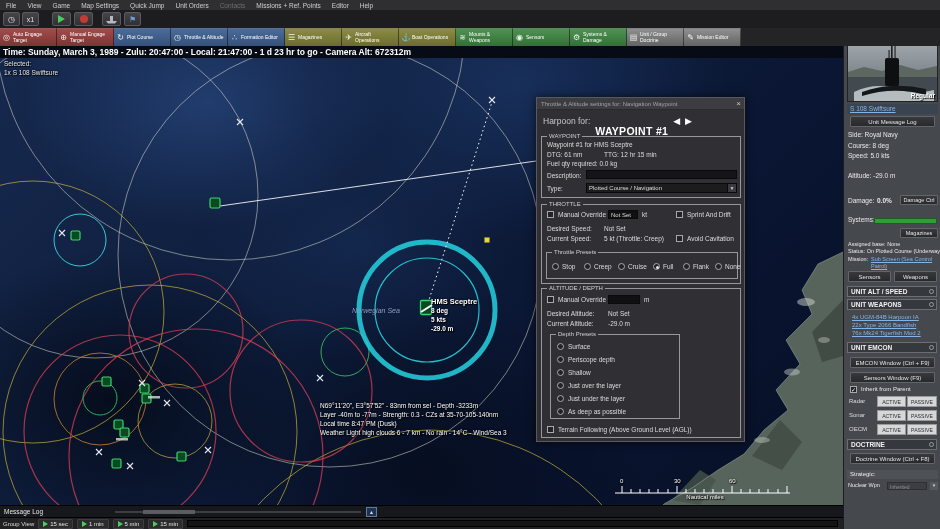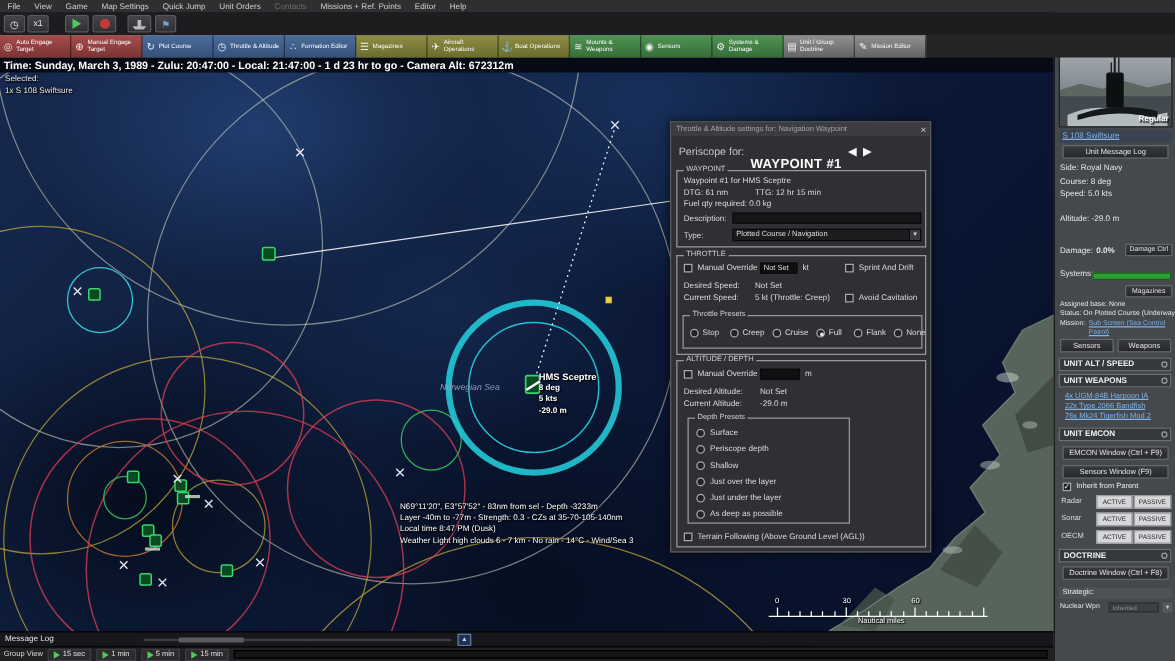--- a/index.html
+++ b/index.html
@@ -356,21 +356,21 @@
     <div id="scale-units">Nautical miles</div>
   </div>
 </div>
 
 <div id="dialog">
   <div id="dlg-titlebar">
     <span>Throttle &amp; Altitude settings for: Navigation Waypoint</span>
     <span id="dlg-close">×</span>
   </div>
   <div id="dlg-header">
-    <span id="dlg-settings-for">Periscope for:</span>
+    <span id="dlg-settings-for">Harpoon for:</span>
     <span id="dlg-wpname">WAYPOINT #1</span>
     <span class="dlg-arrow">◀</span>
     <span class="dlg-arrow">▶</span>
   </div>
 
   <div class="groupbox" style="left:4px;top:38px;width:200px;height:62px;">
     <span class="legend">WAYPOINT</span>
     <div class="dtext" style="left:5px;top:4px;">Waypoint #1 for HMS Sceptre</div>
     <div class="dtext" style="left:5px;top:14px;">DTG: 61 nm</div>
     <div class="dtext" style="left:62px;top:14px;">TTG: 12 hr 15 min</div>

